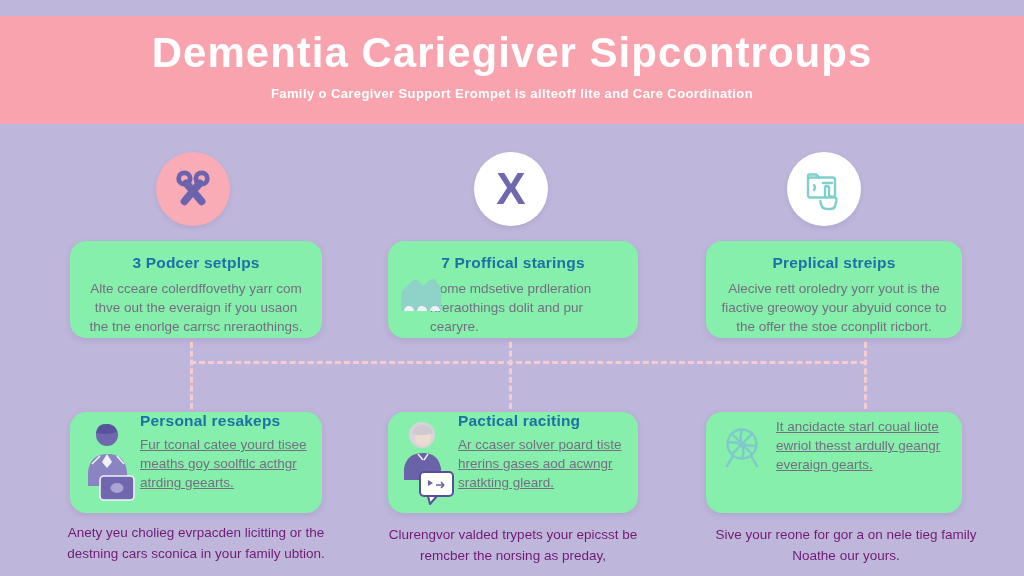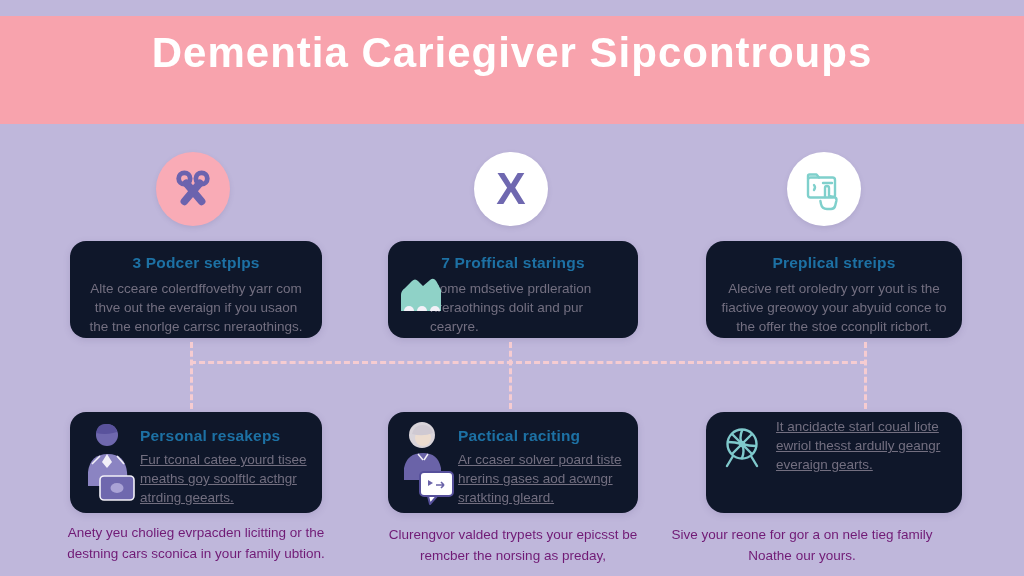--- a/index.html
+++ b/index.html
@@ -34,44 +34,44 @@
   }
   .badge.pink { background:#f9abb6; }
   .badge.white { background:#ffffff; }
   .badge1 { left:156px; top:136px; }
   .badge2 { left:474px; top:136px; }
   .badge3 { left:787px; top:136px; }
   .x-glyph { font-size:44px; font-weight:bold; color:#6f68b0; line-height:1; }
 
   
   .card {
-    position:absolute; background:#0f172a; border-radius:16px;
+    position:absolute; background:#86efac; border-radius:16px;
     box-shadow:0 2px 7px rgba(90,80,130,.18);
   }
   .card.top { top:225px; height:97px; }
   .card.bottom { top:396px; height:101px; }
   .col1 { left:70px;  width:252px; }
   .col2 { left:388px; width:250px; }
-  .col3 { left:706px; width:256px;border-radius:18px; }
+  .col3 { left:706px; width:256px; }
 
   .card-title {
     color:#1d71a4; font-weight:bold; font-size:15.5px; text-align:center;
     padding-top:13px; letter-spacing:.2px;
   }
   .card-body {
     color:#736f80; font-size:13.5px; line-height:19px; text-align:center;
     padding:7px 14px 0;
   }
   .card.top.with-icon .card-body { padding-left:42px; text-align:left; }
   .top-card-icon { position:absolute; left:10px; top:35px; }
 
   .bcard-icon { position:absolute; left:10px; top:8px; }
   .bcard-title {
     color:#1d71a4; font-weight:bold; font-size:15.5px; text-align:left;
-    margin-left:70px; padding-top:15px; letter-spacing:.2px;
+    margin-left:70px; letter-spacing:.2px;
   }
   .bcard-body {
     color:#736f80; font-size:13.5px; line-height:19px; text-align:left;
     margin-left:70px; padding:5px 10px 0 0;text-decoration:underline;
   }
 
   
   .h-dash {
     position:absolute; left:190px; top:345px; width:676px; height:0;
     border-top:3px dashed #f6ccd1;
@@ -82,29 +82,30 @@
   }
   .v1 { left:190px; } .v2 { left:509px; } .v3 { left:864px; }
 
   
   .caption {
     position:absolute; color:#701a75; font-size:13.5px; line-height:21px;
     text-align:center; font-weight:normal;
   }
   .cap1 { left:46px;  top:506px; width:300px; }
   .cap2 { left:363px; top:508px; width:300px; }
-  .cap3 { left:652px; top:508px; width:300px; }
+  .cap3 { left:696px; top:508px; width:300px; }
 </style>
 </head>
 <body>
 
 <div class="canvas">
 
   <div class="header">
     <div class="title">Dementia Cariegiver Sipcontroups</div>
+    <div class="subtitle">Family o Caregiver Support Erompet is allteoff lite and Care Coordination</div>
   </div>
 
   <div class="badge pink badge1">
     <svg width="42" height="42" viewBox="0 0 44 44">
       <circle cx="13" cy="11" r="6" fill="none" stroke="#6b63ae" stroke-width="5"></circle>
       <circle cx="31" cy="11" r="6" fill="none" stroke="#6b63ae" stroke-width="5"></circle>
       <line x1="15" y1="16" x2="31" y2="35" stroke="#6b63ae" stroke-width="8" stroke-linecap="round"></line>
       <line x1="29" y1="16" x2="13" y2="35" stroke="#6b63ae" stroke-width="8" stroke-linecap="round"></line>
     </svg>
   </div>

